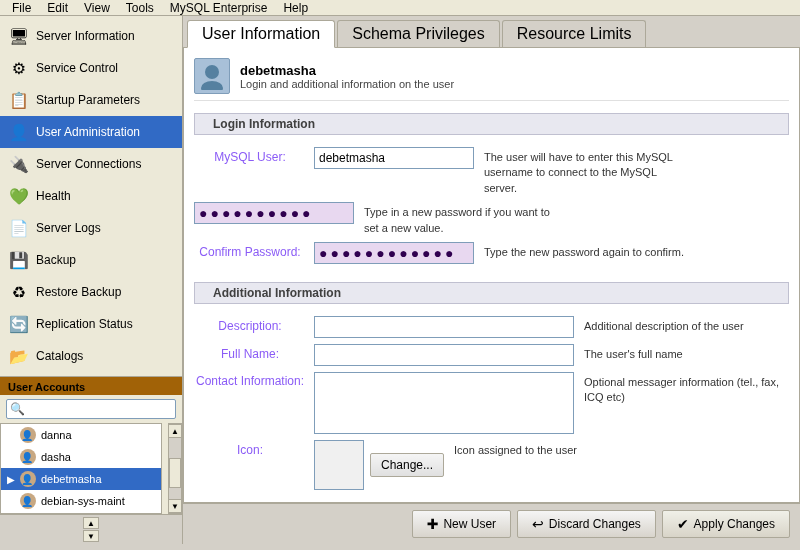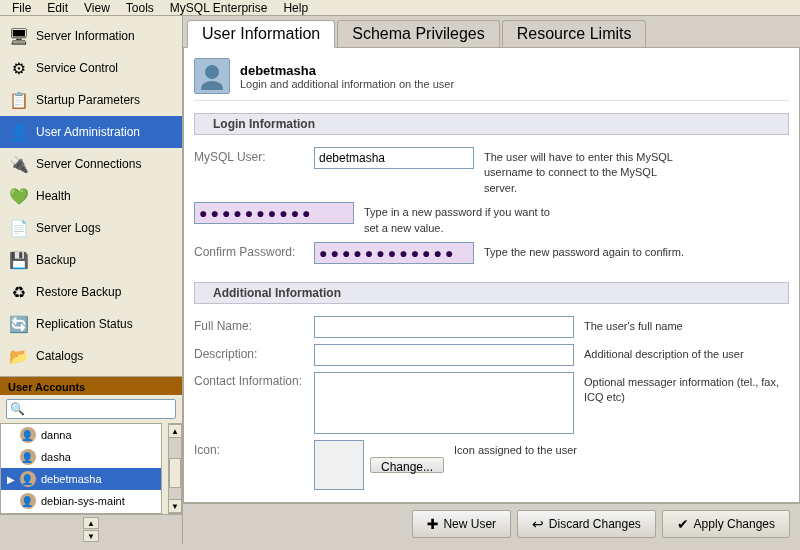--- a/index.html
+++ b/index.html
@@ -304,23 +304,23 @@
     .form-row {
       display: flex;
       align-items: flex-start;
       margin-bottom: 6px;
     }
     .form-label {
       width: 120px;
       min-width: 120px;
       padding-right: 8px;
       padding-top: 3px;
-      text-align: left;
-      font-size: 12px;
-      color: #737373;
+      text-align: center;
+      font-size: 12px;
+      color: #8b5cf6;
     }
     .form-input {
       width: 160px;
       height: 22px;
       border: 1px solid #7f9db9;
       padding: 1px 4px;
       font-size: 12px;
       background: #fff;
     }
     .form-input-wide {
@@ -364,21 +364,21 @@
       width: 50px;
       height: 50px;
       border: 1px solid #7f9db9;
       background: #f0f0f0;
       margin-right: 6px;
       display: flex;
       align-items: center;
       justify-content: center;
     }
     .change-btn {
-      height: 16px;
+      height: 24px;
       padding: 2px 10px;
       background: linear-gradient(to bottom, #f5f5f5, #e0e0e0);
       border: 1px solid #aca899;
       cursor: pointer;
       font-size: 12px;
       border-radius: 2px;
     }
 
     
     .bottom-bar {
@@ -573,29 +573,29 @@
           <label class="form-label">Confirm Password:</label>
           <div class="password-field" style="font-size:14px;letter-spacing:3px;color:#300050;">●●●●●●●●●●●●</div>
           <span class="form-hint">Type the new password again to confirm.</span>
         </div>
       </div>
 
       <div class="form-section">
         <div class="section-header">Additional Information</div>
 
         <div class="form-row">
+          <label class="form-label">Description:</label>
+          <input class="form-input form-input-wide" type="text" value="" style="">
+          <span class="form-hint">Additional description of the user</span>
+        </div>
+
+        <div class="form-row">
           <label class="form-label">Full Name:</label>
           <input class="form-input form-input-wide" type="text" value="" style="">
           <span class="form-hint">The user's full name</span>
-        </div>
-
-        <div class="form-row">
-          <label class="form-label">Description:</label>
-          <input class="form-input form-input-wide" type="text" value="" style="">
-          <span class="form-hint">Additional description of the user</span>
         </div>
 
 
         <div class="form-row">
           <label class="form-label" style="padding-top:2px;">Contact Information:</label>
           <textarea class="contact-textarea" style=""></textarea>
           <span class="form-hint">Optional messager information (tel., fax, ICQ etc)</span>
         </div>
 
         <div class="form-row">

